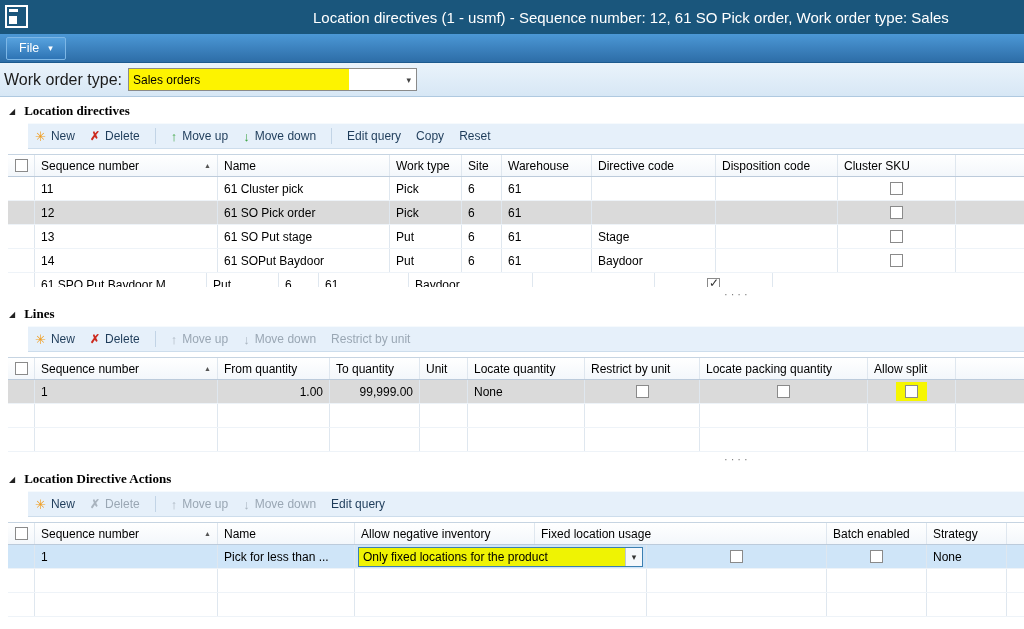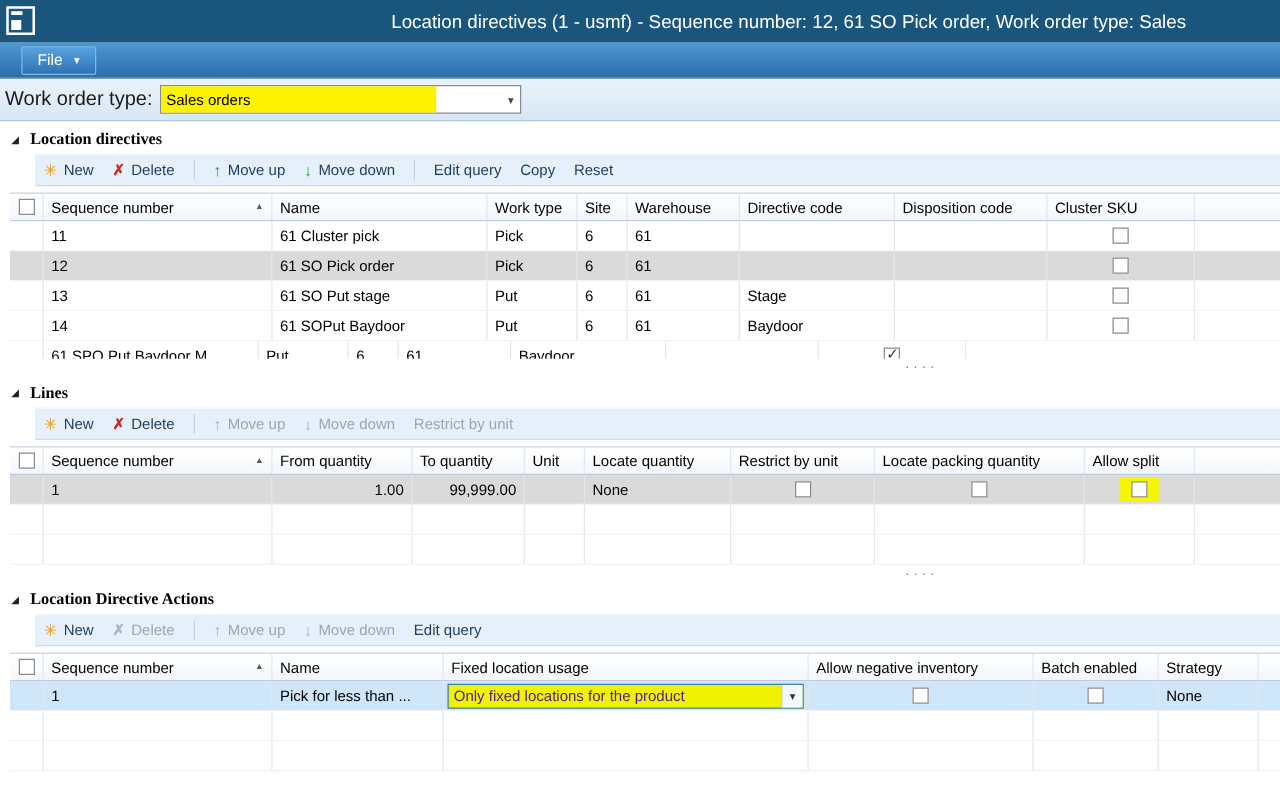--- a/index.html
+++ b/index.html
@@ -10,21 +10,21 @@
   .titlebar { position:relative; height:34px; background:#1a567c; overflow:hidden; }
   .app-icon { position:absolute; left:5px; top:5px; width:23px; height:23px;
               border:2px solid #fff; }
   .app-icon::before { content:""; position:absolute; left:2px; top:2px; width:9px; height:3px; background:#fff; }
   .app-icon::after  { content:""; position:absolute; left:2px; bottom:2px; width:8px; height:8px; background:#fff; }
   .title-text { position:absolute; left:313px; top:0; height:100%; display:flex; align-items:center;
                 color:#fff; font-size:15px; white-space:nowrap; }
 
   
   .filebar { height:29px; background:linear-gradient(#4c98d6,#2d6da7); display:flex;
-             align-items:center; padding-left:17px; border-bottom:1px solid #1d5a8e; }
+             align-items:center; padding-left:6px; border-bottom:1px solid #1d5a8e; }
   .file-btn { height:23px; padding:0 12px; display:flex; align-items:center; gap:9px;
               background:linear-gradient(#57a2de,#2e74b5); border:1px solid #7db7e6;
               border-radius:2px; color:#fff; font-size:12.5px; cursor:pointer; }
   .file-arrow { font-size:9px; }
 
   
   .filter-bar { height:34px; display:flex; align-items:center; gap:6px; padding-left:4px;
                 background:linear-gradient(#eaf3fb,#d7e7f5); border-bottom:1px solid #afc9e0; }
   .filter-label { font-size:16px; color:#1b1b1b; }
   .combo { width:289px; height:23px; border:1px solid #8a8a8a; background:#fff;
@@ -80,21 +80,21 @@
   
   .g3c0{width:27px}.g3c1{width:183px}.g3c2{width:137px}.g3c3{width:292px}
   .g3c4{width:180px}.g3c5{width:100px}.g3c6{width:80px}
 
   .splitter { height:13px; display:flex; align-items:center; padding-left:724px;
               color:#7a7a7a; font-size:11px; letter-spacing:3px; cursor:row-resize; }
 
   
   .acombo { display:flex; align-items:center; width:100%; height:20px;
             border:1px solid #3c7fb1; background:#eff303; cursor:pointer; }
-  .acombo-text { flex:1; padding-left:4px; font-size:12px; color:#4c1d95;
+  .acombo-text { flex:1; padding-left:4px; font-size:12px; color:#000000;
                  white-space:nowrap; overflow:hidden; }
   .acombo-arrow { width:17px; align-self:stretch; display:flex; align-items:center; justify-content:center;
                   background:#f5f8fb; border-left:1px solid #bcc9d6; font-size:9px; color:#333; }
   .g3c3.cellpad { padding:0 3px; }
 </style>
 </head>
 <body>
 
 <div class="titlebar">
   <div class="app-icon"></div>
@@ -380,22 +380,22 @@
 <div class="grid">
   <div class="ghead">
     <div class="cell g3c0 center">
         <span class="cb"></span>
       </div>
     <div class="cell g3c1">
         <span>Sequence number</span>
         <span class="sort">▲</span>
       </div>
     <div class="cell g3c2">Name</div>
+    <div class="cell g3c4">Allow negative inventory</div>
     <div class="cell g3c3">Fixed location usage</div>
-    <div class="cell g3c4">Allow negative inventory</div>
     <div class="cell g3c5">Batch enabled</div>
     <div class="cell g3c6">Strategy</div>
     <div class="cell fill"></div>
   </div>
   <div>
 
     <div class="grow selb">
       <div class="cell g3c0 center"></div>
       <div class="cell g3c1">1</div>
       <div class="cell g3c2">Pick for less than ...</div>

